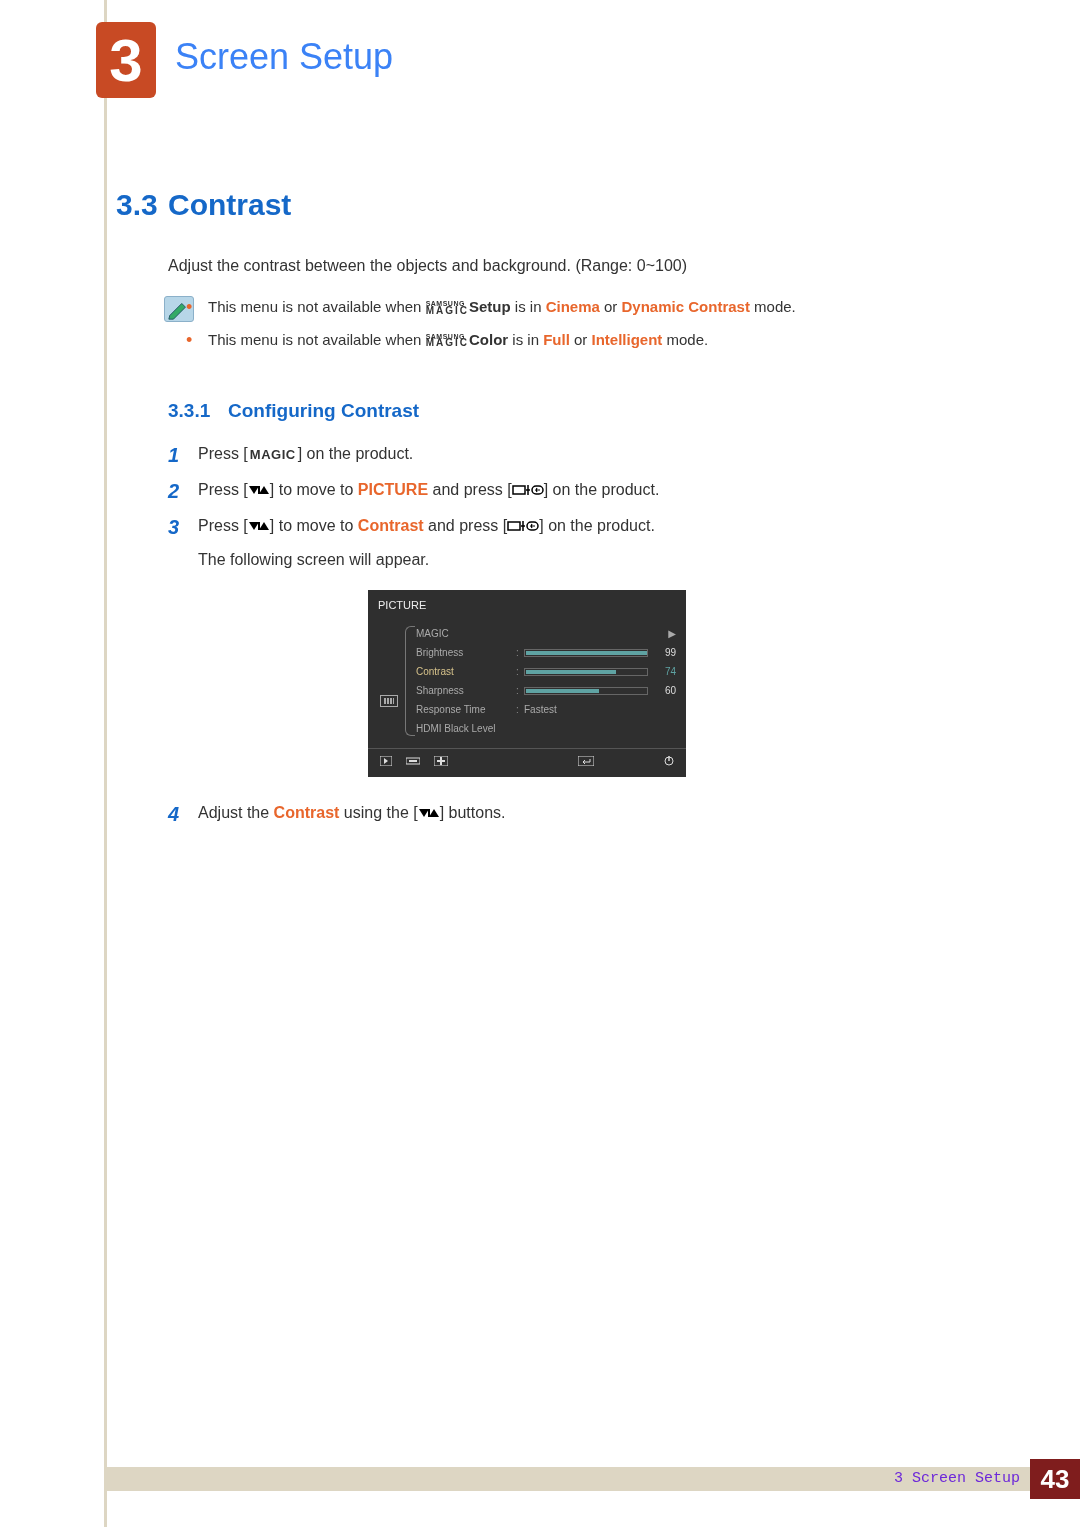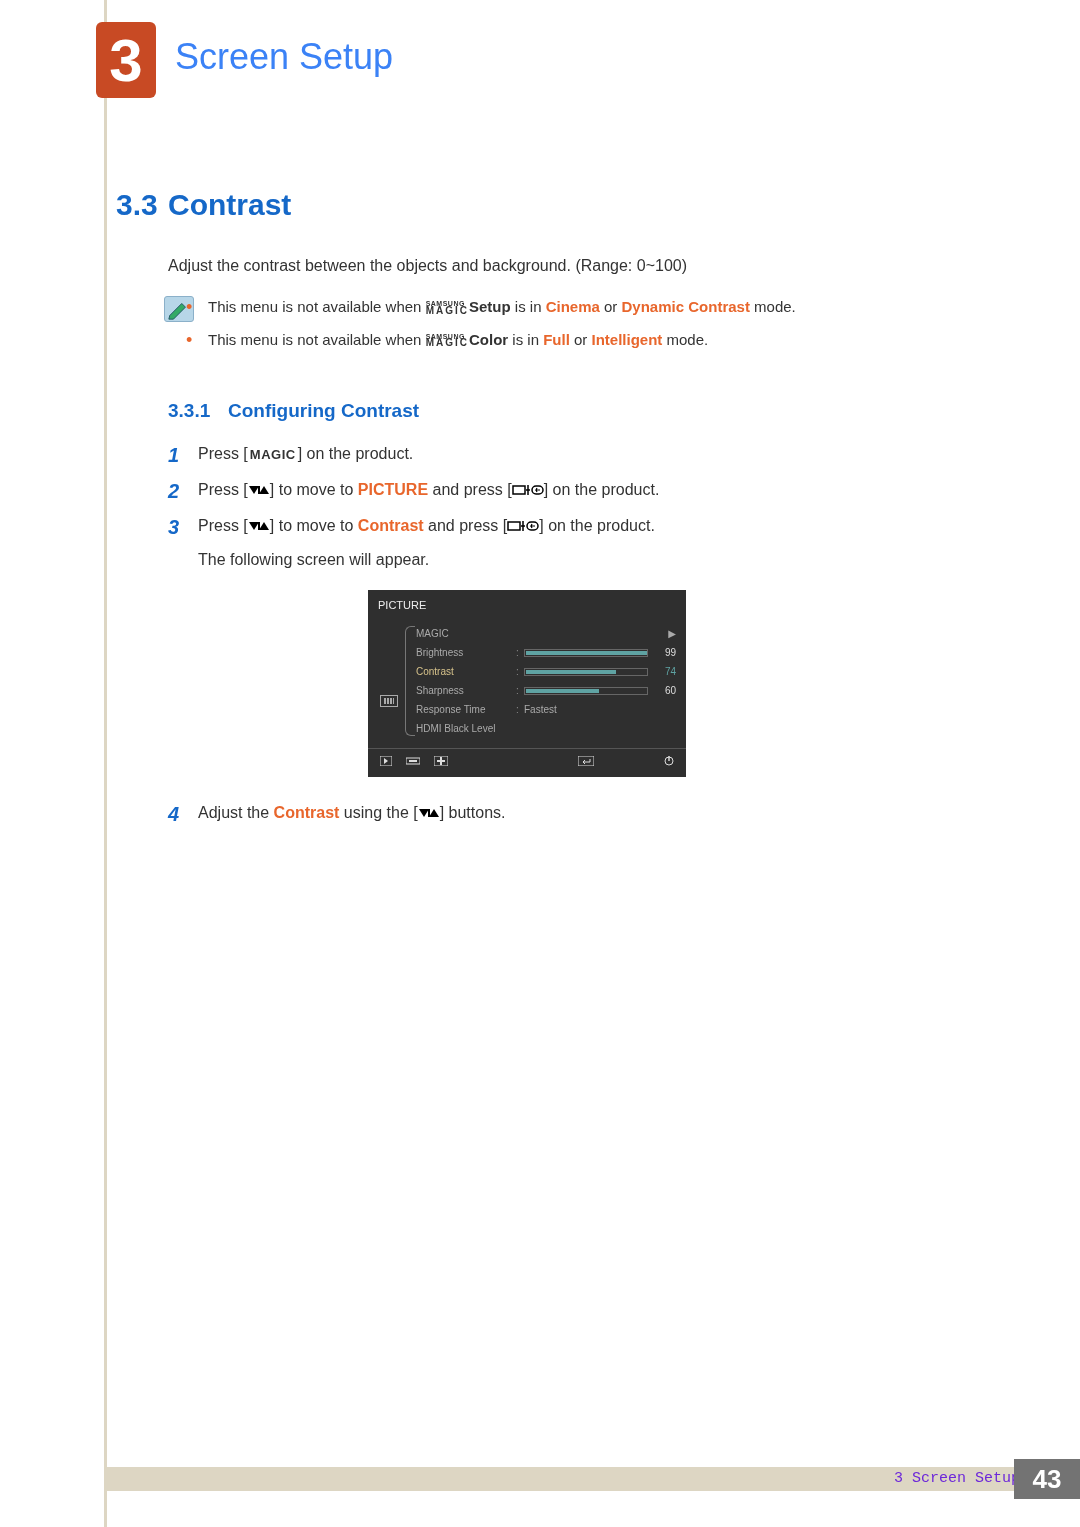--- a/index.html
+++ b/index.html
@@ -254,22 +254,22 @@
     position: absolute;
     right: 60px;
     top: 11px;
     font-size: 15px;
     color: #6d28d9;
     font-family: Liberation Mono, monospace;
   }
   .page-number-box {
     position: absolute;
     right: 0; top: 0;
-    width: 66px; height: 40px;
-    background: #737373;
+    width: 50px; height: 40px;
+    background: #7f1d1d;
     color: #fff;
     font-size: 26px;
     font-weight: bold;
     display: flex;
     align-items: center;
     justify-content: center;
   }
 </style>
 </head>
 <body>

